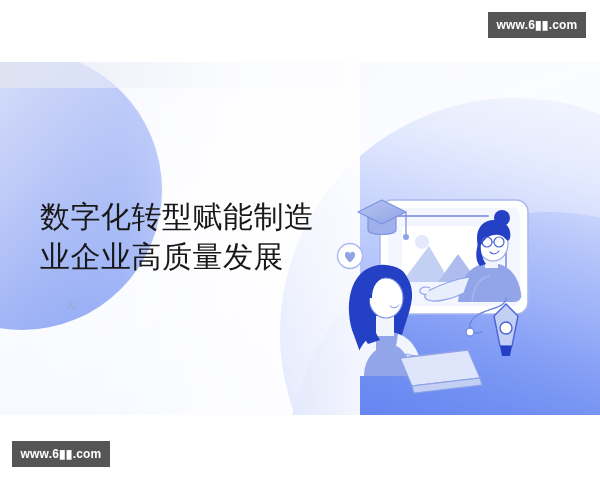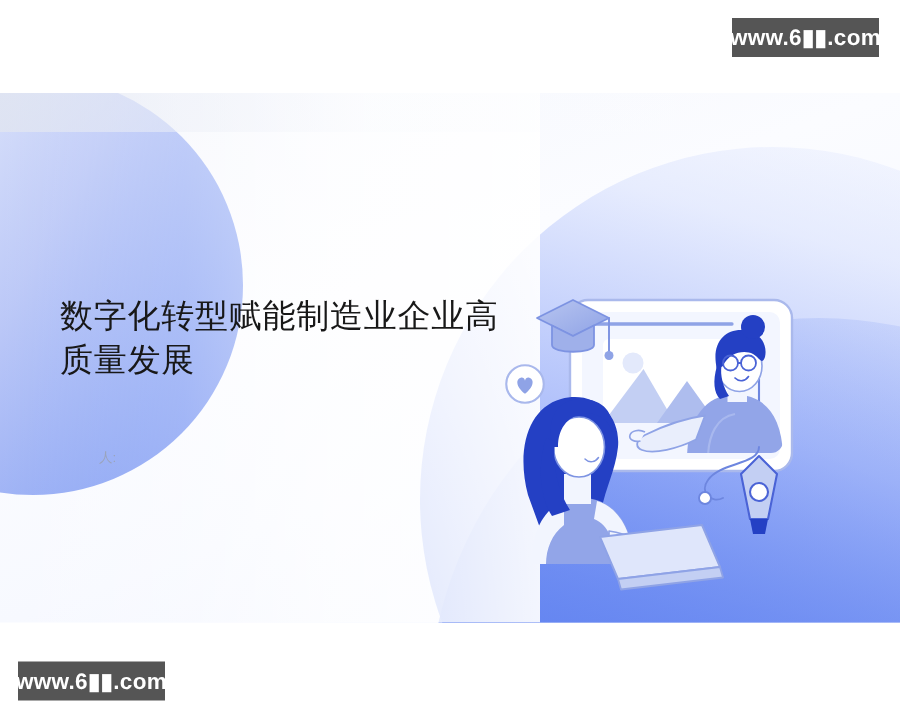--- a/index.html
+++ b/index.html
@@ -98,21 +98,21 @@
       rgba(255,255,255,.72) 62%,
       rgba(255,255,255,.92) 100%);
   }
 
   
   #headline {
     position: absolute;
     left: 40px;
     top: 135px;
     width: 300px;
-    font-size: 22px;
+    font-size: 30px;
     line-height: 1.33;
     letter-spacing: .5px;
     color: #181818;
     font-weight: 400;
     font-family: "DejaVu Sans", "Liberation Sans", sans-serif;
     white-space: pre-wrap;
     word-break: break-all;
   }
   #byline {
     position: absolute;
@@ -132,21 +132,21 @@
     width: 230px;
     height: 215px;
   }
   #illustration svg { display: block; width: 100%; height: 100%; }
 
   
   .watermark {
     position: absolute;
     background: #555555;
     color: #ffffff;
-    font-size: 15px;
+    font-size: 12px;
     font-weight: 700;
     letter-spacing: .2px;
     display: flex;
     align-items: center;
     justify-content: center;
     font-family: "Liberation Sans", sans-serif;
   }
   #watermark-top {
     right: 14px;
     top: 12px;

